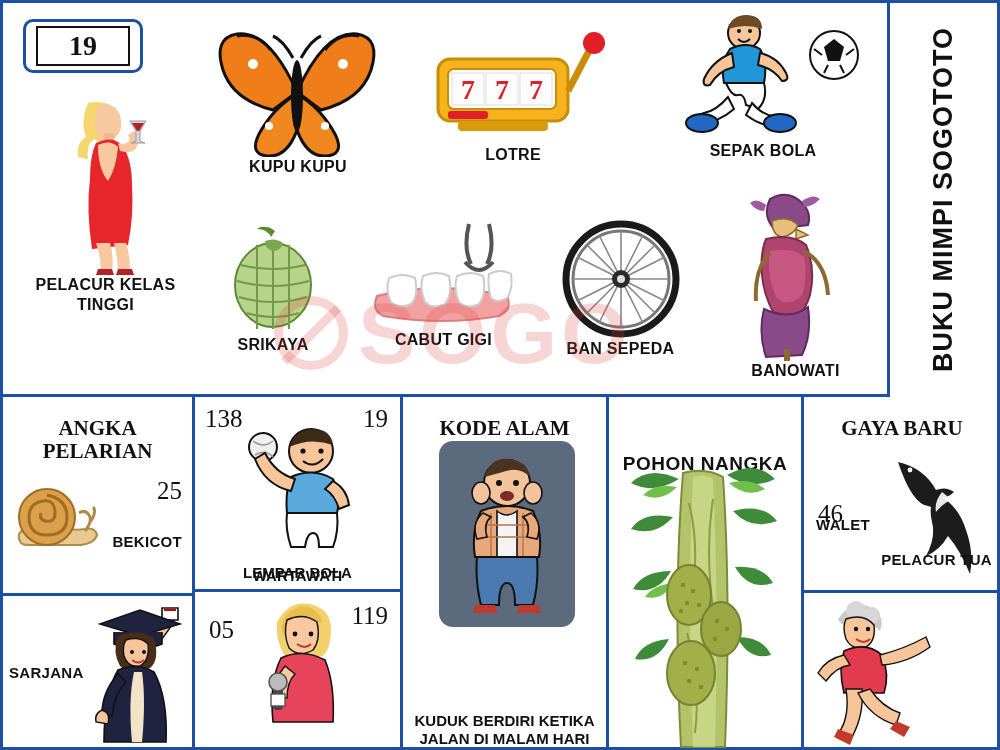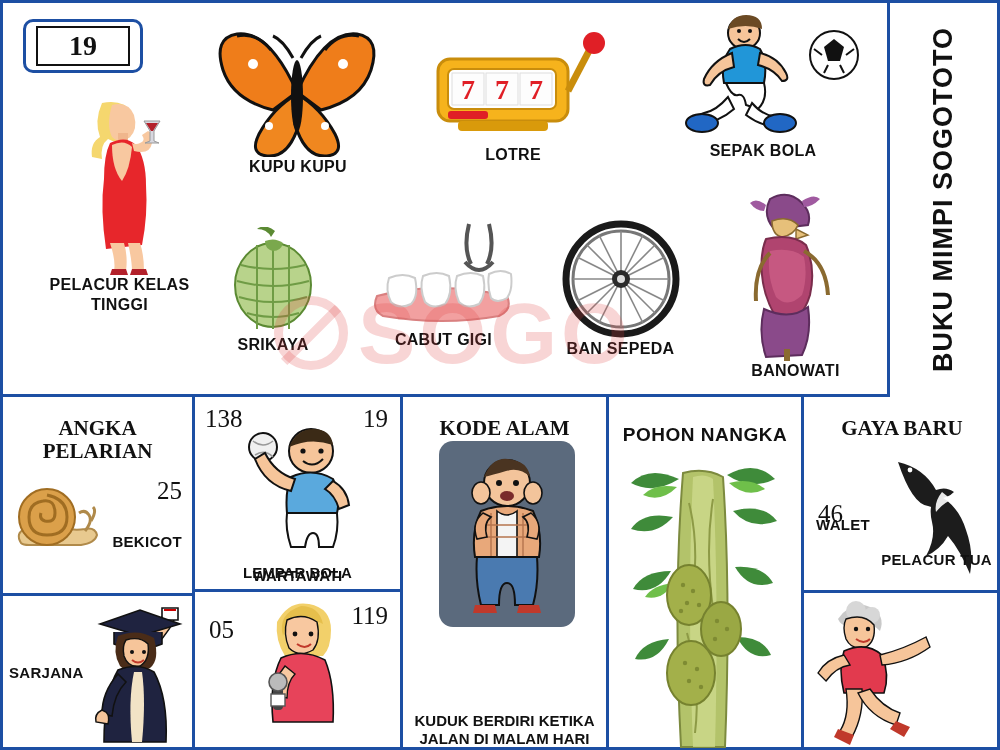--- a/index.html
+++ b/index.html
@@ -173,21 +173,21 @@
     <div class="wm-circle"></div>
     <div class="watermark-text">SOGO</div>
   </div>
 
   <div class="top-area">
 
     <div class="num-box">
       <div class="num-box-inner">19</div>
     </div>
 
-    <div class="item" style="left:24px; top:82px; width:185px;">
+    <div class="item" style="left:10px; top:82px; width:185px;">
       <div class="art" style="height:190px;">
         <svg width="120" height="190" viewBox="0 0 120 190">
 
           <path d="M42 18 q-8 18 -2 34 q-10 6 -8 20 l10 2 q-2 -14 6 -20 q10 6 22 -2 q6 -10 2 -24 q-8 -14 -30 -10z" fill="#f5d76e"></path>
 
           <path d="M52 20 q16 -4 22 10 q4 14 -4 22 q-10 8 -18 0 q-6 -12 0 -32z" fill="#f8c8a0"></path>
 
           <path d="M58 48 l10 0 l0 12 l-10 0z" fill="#f0b68c"></path>
 
           <path d="M50 58 q16 -8 26 2 q10 14 10 40 q2 30 -4 60 l-36 4 q-6 -40 -2 -70 q0 -24 6 -36z" fill="#e7262b"></path>
@@ -507,21 +507,21 @@
           <path d="M38 116 l60 0 q2 26 -4 48 l-18 0 q0 -22 -8 -22 q-8 0 -8 22 l-18 0 q-6 -24 -4 -48z" fill="#4a7ab0" stroke="#111" stroke-width="2"></path>
 
           <path d="M36 164 l20 0 l2 8 l-24 0z" fill="#c0392b"></path>
           <path d="M80 164 l20 0 l2 8 l-24 0z" fill="#c0392b"></path>
         </svg>
       </div>
       <div class="cap-center" style="position:absolute; left:4px; right:4px; bottom:4px;">KUDUK BERDIRI KETIKA JALAN DI MALAM HARI</div>
     </div>
 
     <div class="col c4">
-      <div class="col-title sans" style="padding-top:28px;">POHON NANGKA</div>
+      <div class="col-title sans" style="padding-top:28px;margin-top:29px;">POHON NANGKA</div>
       <div style="position:absolute; left:8px; top:66px;">
         <svg width="178" height="290" viewBox="0 0 178 290">
 
           <path d="M66 10 q22 -6 40 4 q8 120 2 270 l-44 0 q-8 -150 2 -274z" fill="#b3c36a" stroke="#7c8a3e" stroke-width="2"></path>
           <path d="M76 14 q12 -4 20 2 q6 120 2 268 l-22 0 q-6 -150 0 -270z" fill="#cdd98c" opacity=".8"></path>
           <g stroke="#8d9a46" stroke-width="2" fill="none">
             <path d="M72 40 q10 40 4 90"></path>
               <path d="M96 36 q-8 50 0 110"></path>
             <path d="M70 170 q14 50 8 100"></path>
           </g>

